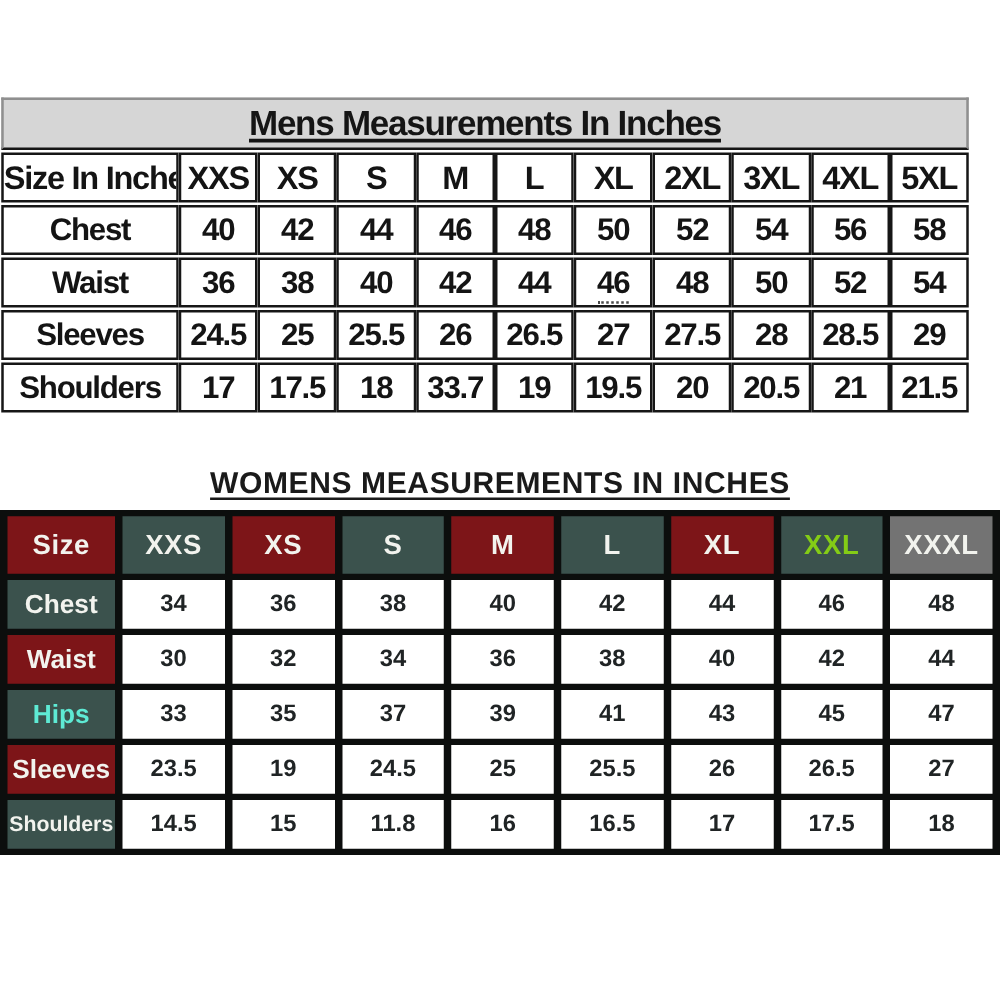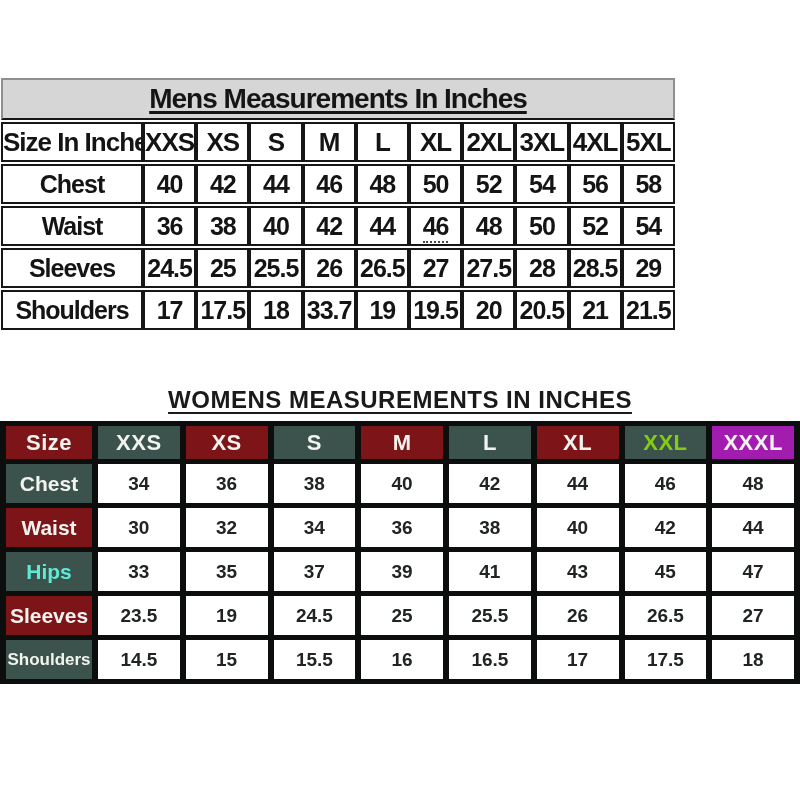--- a/index.html
+++ b/index.html
@@ -14,21 +14,21 @@
   .page {
     width: 800px;
     height: 800px;
     position: relative;
     background: #ffffff;
   }
 
   
   .mens-table {
     margin: 76px 0 0 1px;
-    width: 674px;
+    width: 774px;
     border-collapse: separate;
     border-spacing: 0 2px;
     table-layout: fixed;
   }
   .mens-table td {
     border: 2px solid #161616;
     background: #ffffff;
     text-align: center;
     vertical-align: middle;
     padding: 0;
@@ -58,21 +58,21 @@
   .mens-table td.m-head { font-size: 26px; }
   .mens-table td.m-label { font-size: 25px; }
   .mens-table td.m-val { font-size: 25px; font-weight: bold; }
   .spell-underline {
     border-bottom: 2px dotted #4a4a4a;
     padding-bottom: 1px;
   }
 
   
   .w-title {
-    margin-top: 54px;
+    margin-top: 41px;
     text-align: center;
     font-size: 24px;
     font-weight: bold;
     color: #1a1a1a;
     letter-spacing: 0.5px;
     font-stretch: condensed;
   }
   .w-title span {
     text-decoration: underline;
     text-decoration-thickness: 2px;
@@ -88,21 +88,21 @@
     table-layout: fixed;
   }
   .womens-table td {
     text-align: center;
     vertical-align: middle;
     padding: 0;
     overflow: hidden;
     white-space: nowrap;
   }
   .womens-table td.w-head {
-    height: 33px;
+    height: 46px;
     font-weight: bold;
     font-size: 22px;
     letter-spacing: 0.5px;
   }
   .womens-table td.w-label {
     height: 39px;
     font-weight: bold;
     font-size: 21px;
   }
   .womens-table td.w-label.long { font-size: 17px; }
@@ -228,21 +228,21 @@
     <tbody>
         <tr>
           <td class="w-head" style="background: rgb(125, 21, 24); color: rgb(242, 243, 238);">Size</td>
           <td class="w-head" style="background: rgb(59, 82, 77); color: rgb(242, 243, 238);">XXS</td>
           <td class="w-head" style="background: rgb(125, 21, 24); color: rgb(242, 243, 238);">XS</td>
           <td class="w-head" style="background: rgb(59, 82, 77); color: rgb(242, 243, 238);">S</td>
           <td class="w-head" style="background: rgb(125, 21, 24); color: rgb(242, 243, 238);">M</td>
           <td class="w-head" style="background: rgb(59, 82, 77); color: rgb(242, 243, 238);">L</td>
           <td class="w-head" style="background: rgb(125, 21, 24); color: rgb(242, 243, 238);">XL</td>
           <td class="w-head" style="background: rgb(59, 82, 77); color: #84cc16;">XXL</td>
-          <td class="w-head" style="background: #a21caf; color: rgb(242, 243, 238);">XXXL</td>
+          <td class="w-head" style="background: #737373; color: rgb(242, 243, 238);">XXXL</td>
         </tr>
         <tr>
           <td class="w-label" style="background: rgb(59, 82, 77); color: rgb(242, 243, 238);">Chest</td>
           <td class="w-val">34</td>
           <td class="w-val">36</td>
           <td class="w-val">38</td>
           <td class="w-val">40</td>
           <td class="w-val">42</td>
           <td class="w-val">44</td>
           <td class="w-val">46</td>
@@ -278,21 +278,21 @@
           <td class="w-val">25</td>
           <td class="w-val">25.5</td>
           <td class="w-val">26</td>
           <td class="w-val">26.5</td>
           <td class="w-val">27</td>
         </tr>
         <tr>
           <td class="w-label long" style="background: rgb(59, 82, 77); color: rgb(242, 243, 238);">Shoulders</td>
           <td class="w-val">14.5</td>
           <td class="w-val">15</td>
-          <td class="w-val">15.5</td>
+          <td class="w-val">11.8</td>
           <td class="w-val">16</td>
           <td class="w-val">16.5</td>
           <td class="w-val">17</td>
           <td class="w-val">17.5</td>
           <td class="w-val">18</td>
         </tr>
       </tbody>
   </table>
 
 </div>

